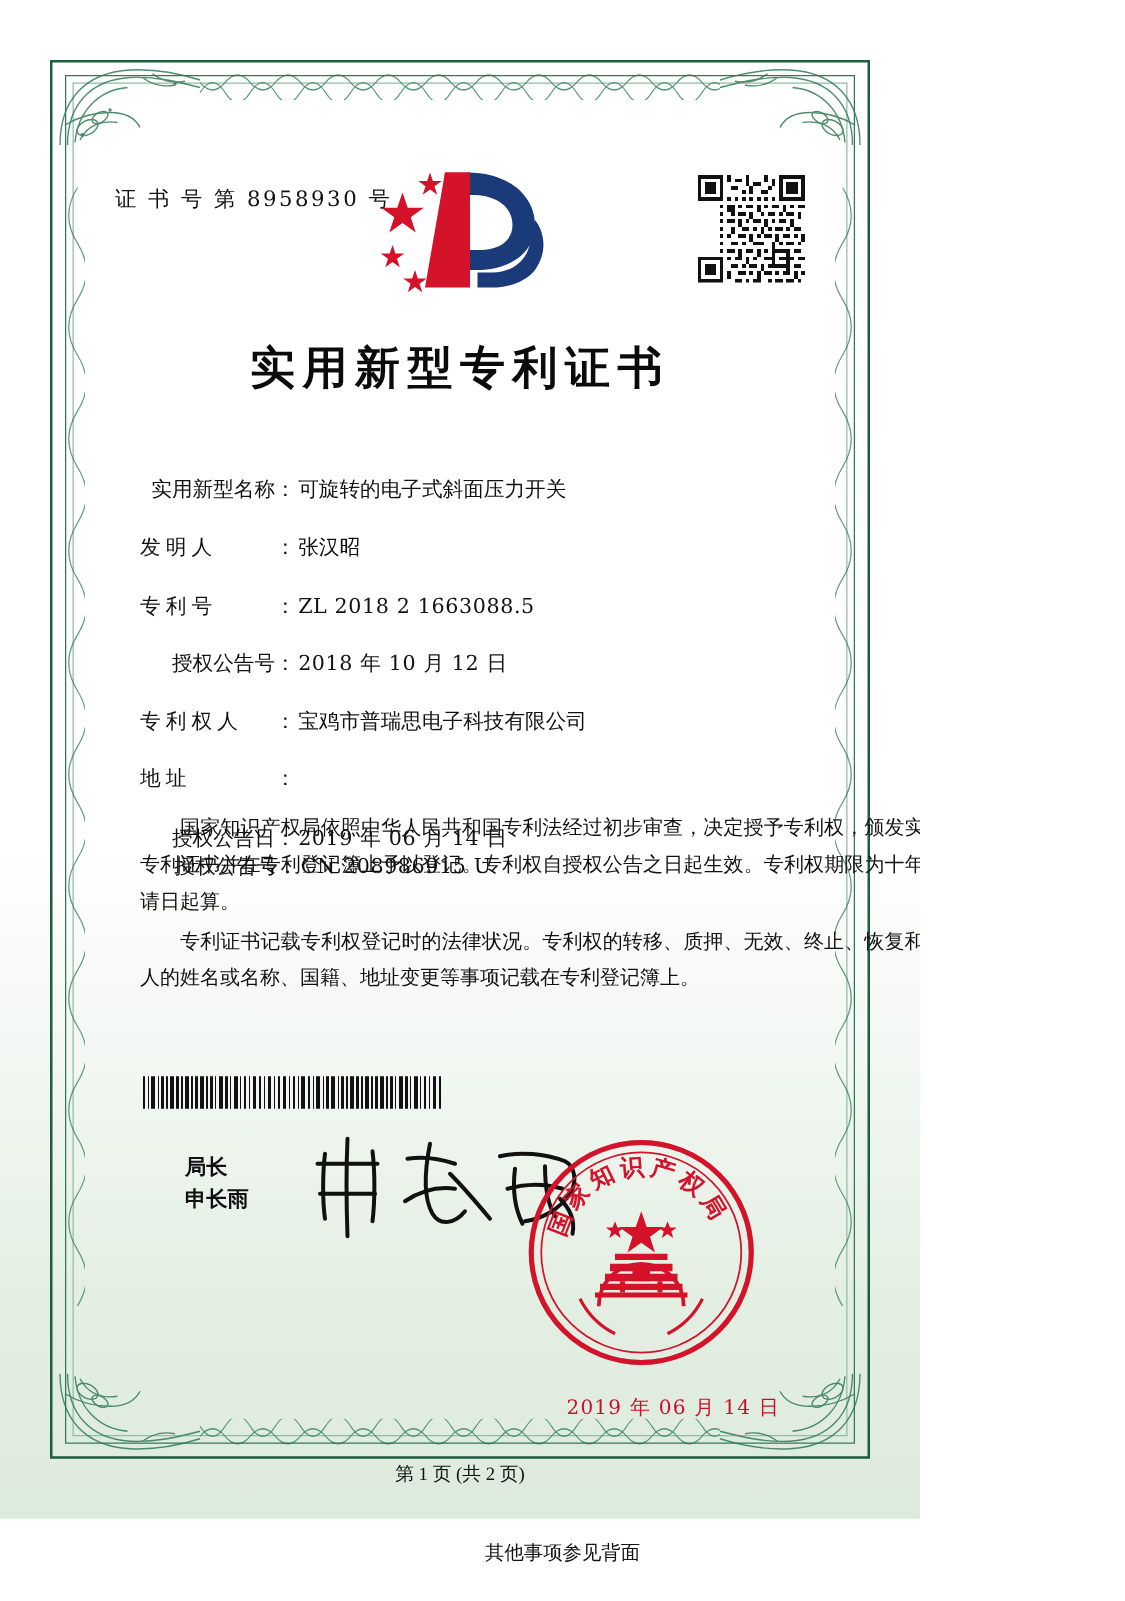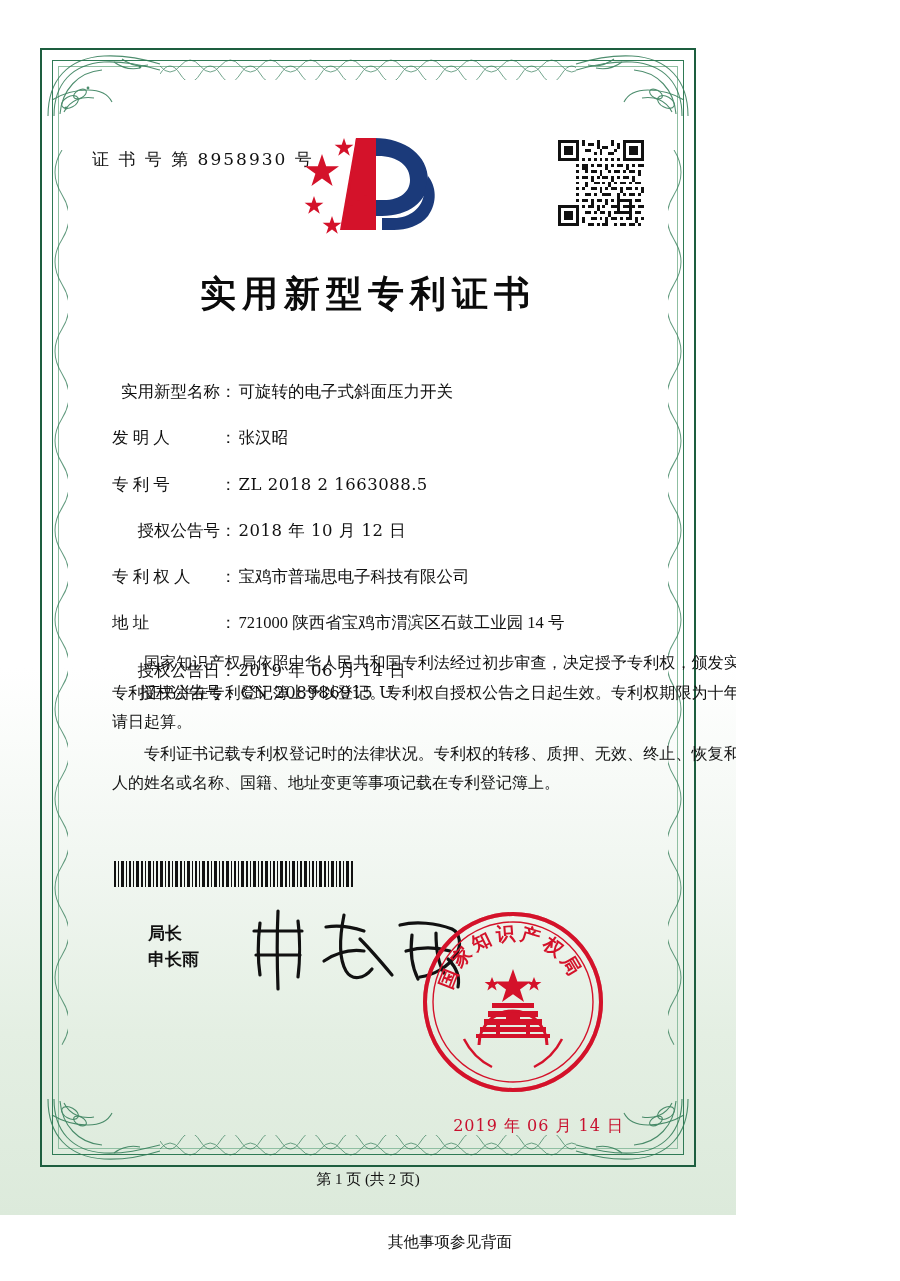--- a/index.html
+++ b/index.html
@@ -395,21 +395,20 @@
 
     <div class="field-row">
       <span class="field-label spread">专 利 权 人</span>
       <span class="field-colon">：</span>
       <span class="field-value">宝鸡市普瑞思电子科技有限公司</span>
     </div>
 
     <div class="field-row">
       <span class="field-label spread">地 址</span>
       <span class="field-colon">：</span>
-      <span class="field-value">721000  陕西省宝鸡市渭滨区石鼓工业园 14 号</span>
     </div>
 
     <div class="dual-row">
       <span class="dual-left">
         <span class="field-label">授权公告日</span>
         <span class="field-colon">：</span>
         <span class="field-value mono">2019 年 06 月 14 日</span>
       </span>
       <span class="dual-right">
         <span class="field-label">授权公告号</span>

